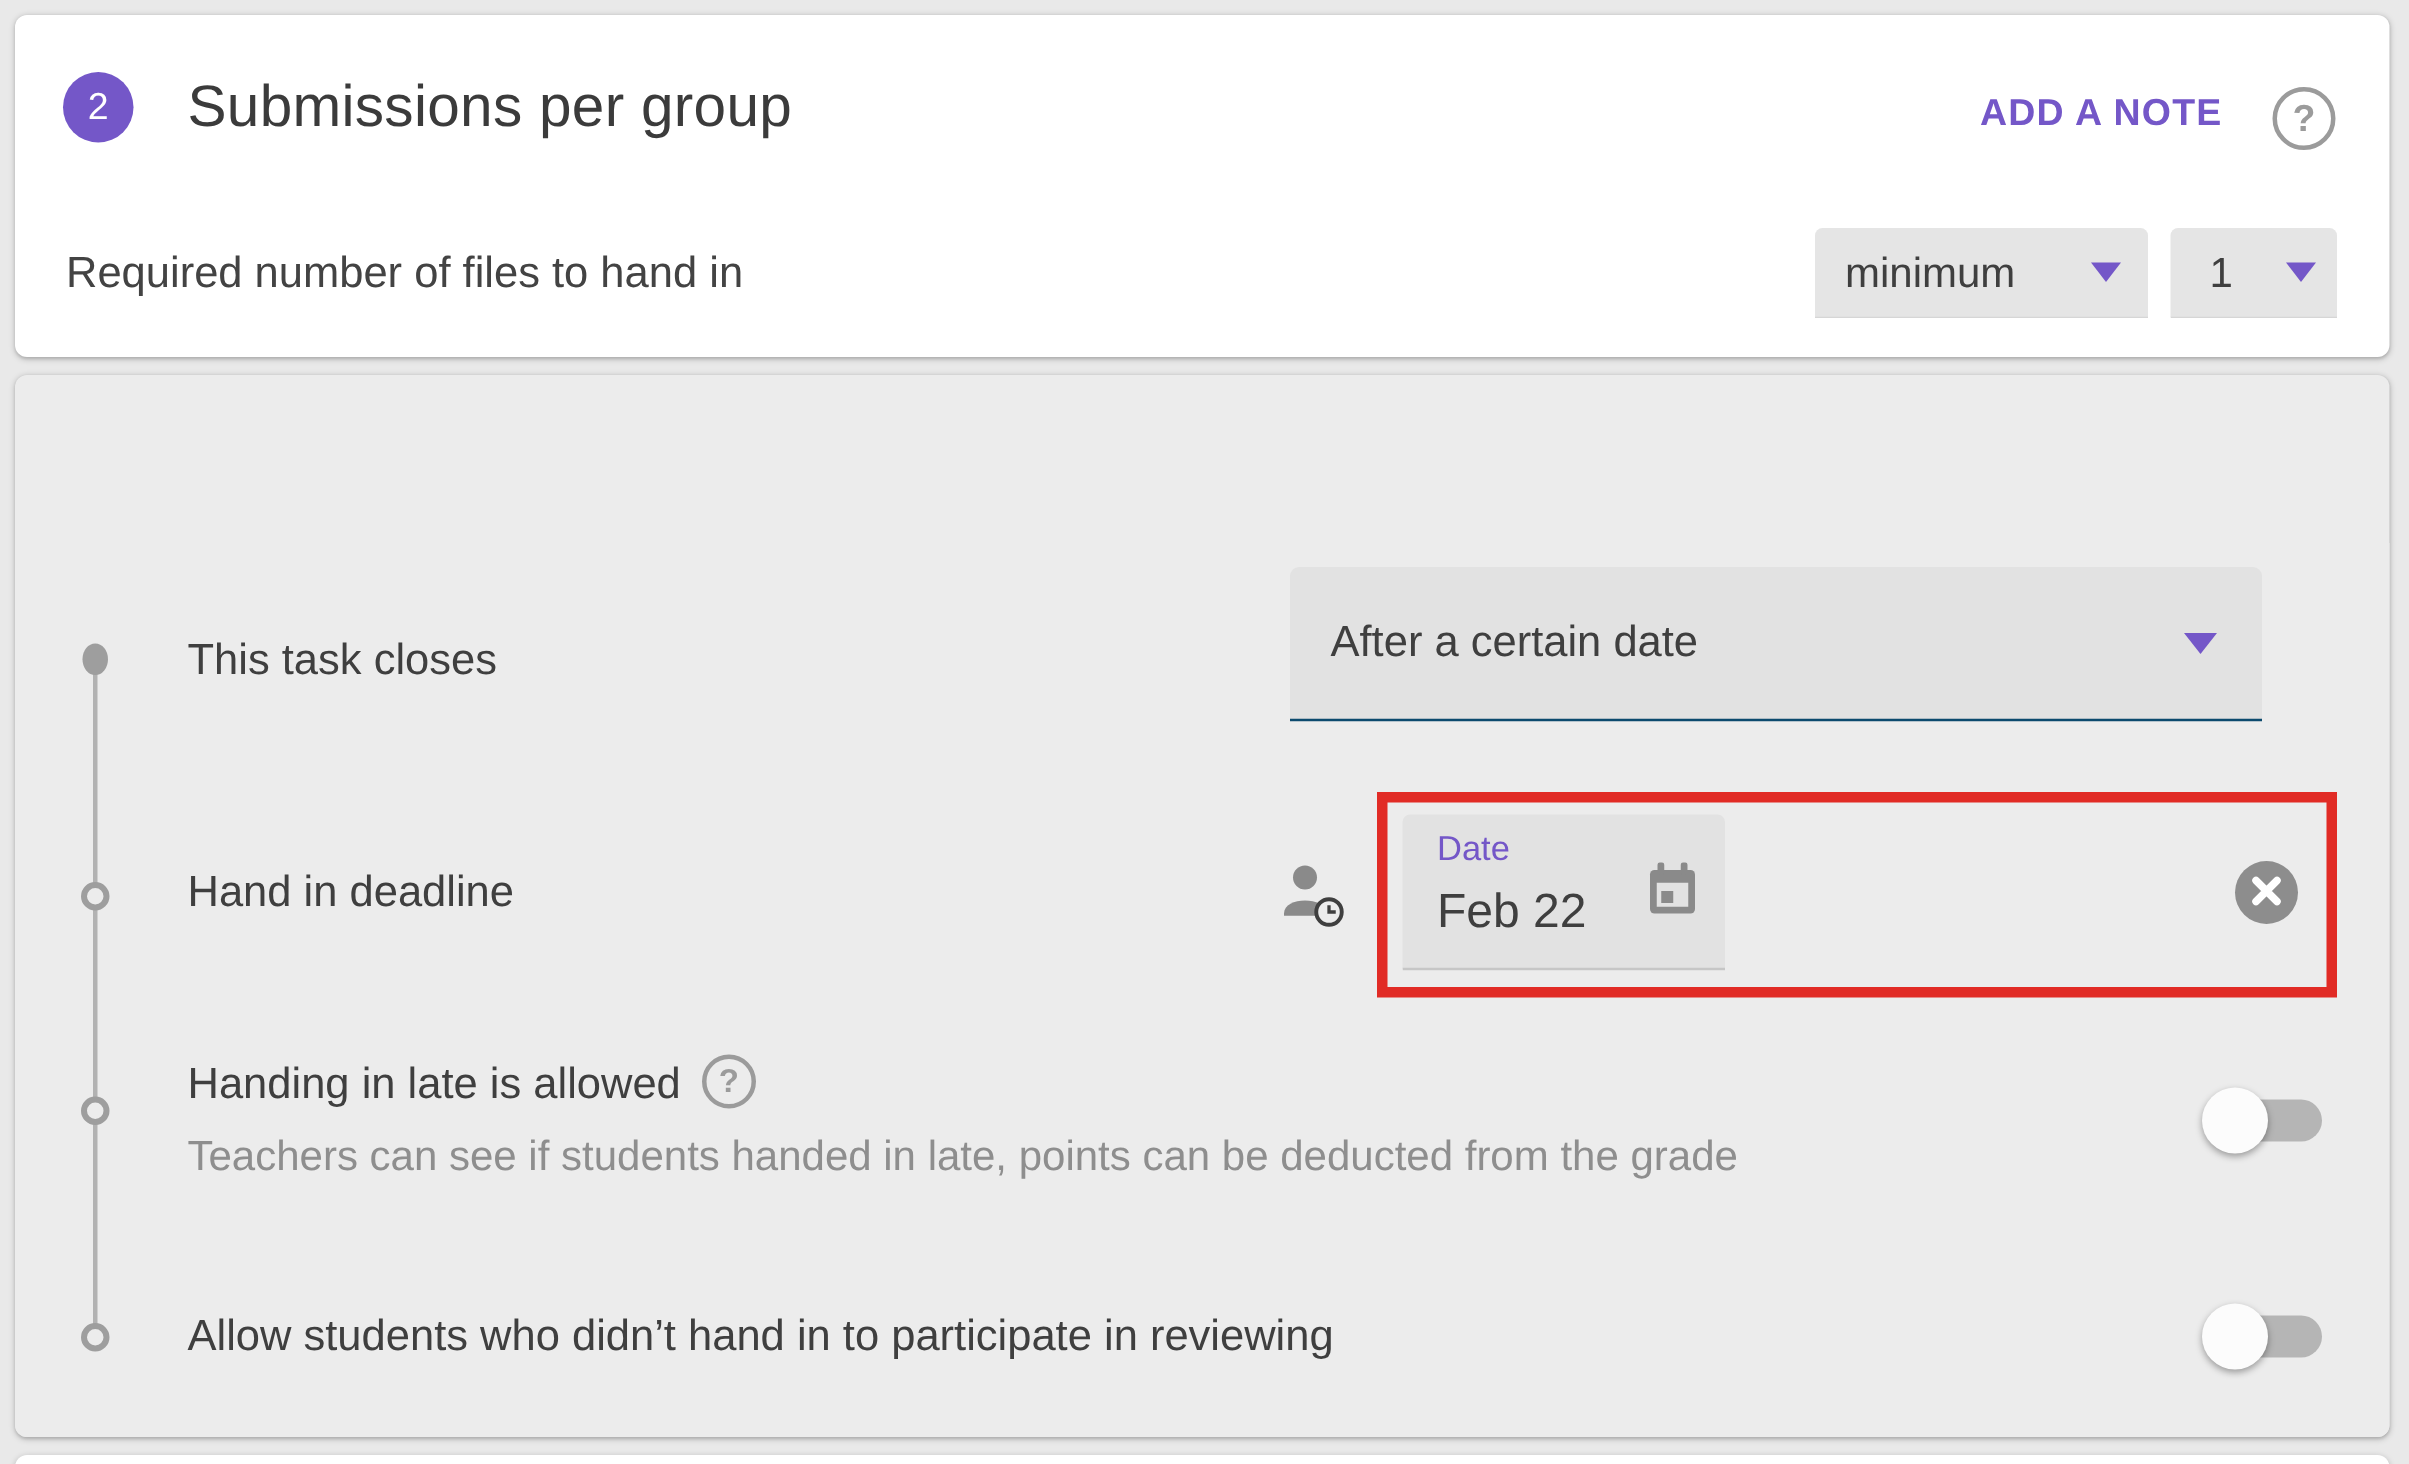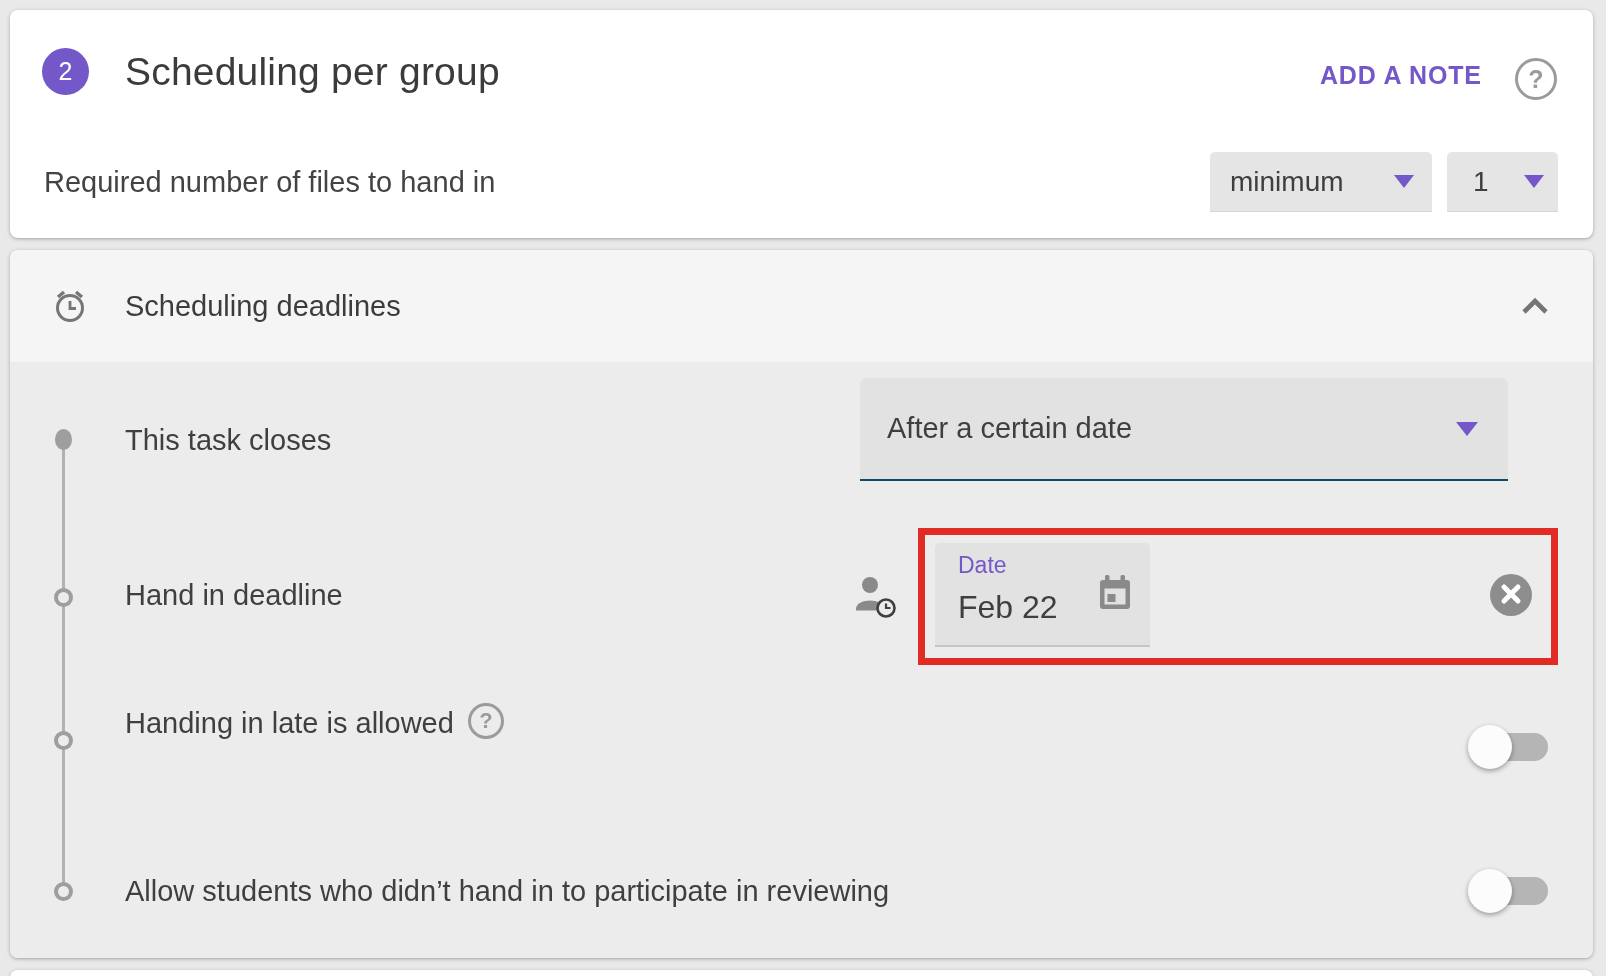--- a/index.html
+++ b/index.html
@@ -174,57 +174,39 @@
 </style>
 </head>
 <body>
 
 <div class="screen">
 
   <section class="card card-submissions">
     <div class="step-circle">
       <span>2</span>
     </div>
-    <h1 class="card-title">Scheduling per group</h1>
+    <h1 class="card-title">Submissions per group</h1>
     <button class="add-note">ADD A NOTE</button>
     <div class="help-circle help-main">
       <span>?</span>
     </div>
 
     <div class="req-label">Required number of files to hand in</div>
 
     <div class="select select-min">
       <span class="sel-text">minimum</span>
       <i class="caret"></i>
     </div>
     <div class="select select-count">
       <span class="sel-text">1</span>
       <i class="caret"></i>
     </div>
   </section>
 
   <section class="card card-schedule">
-    <header class="sched-header">
-      <span class="alarm-wrap">
-        <svg width="40" height="40" viewBox="0 0 40 40">
-          <circle cx="20" cy="22" r="12.5" fill="none" stroke="#767676" stroke-width="3"></circle>
-          <path d="M20 15 v7.5 h6" fill="none" stroke="#767676" stroke-width="2.8"></path>
-          <path d="M8 11 L14 6" stroke="#767676" stroke-width="3.4"></path>
-          <path d="M32 11 L26 6" stroke="#767676" stroke-width="3.4"></path>
-        </svg>
-      </span>
-      <div class="sched-title">Scheduling deadlines</div>
-      <button class="collapse-btn">
-        <span>
-          <svg width="28" height="20" viewBox="0 0 28 20">
-            <polyline points="3,16 14,5 25,16" fill="none" stroke="#757575" stroke-width="4.6"></polyline>
-          </svg>
-        </span>
-      </button>
-    </header>
 
     <div class="sched-body">
 
       <div class="tl-line"></div>
       <div class="tl-dot"></div>
       <div class="tl-ring tl-ring-2"></div>
       <div class="tl-ring tl-ring-3"></div>
       <div class="tl-ring tl-ring-4"></div>
 
       <div class="row-label lbl-closes">This task closes</div>
@@ -267,20 +249,21 @@
           </svg>
         </span>
       </button>
 
       <div class="row-label lbl-late">
         <span>Handing in late is allowed</span>
         <span class="help-circle help-small">
           <span>?</span>
         </span>
       </div>
+      <div class="row-desc">Teachers can see if students handed in late, points can be deducted from the grade</div>
       <div class="toggle tg-late" data-state="off">
         <span class="toggle-track"></span>
         <span class="toggle-knob"></span>
       </div>
 
       <div class="row-label lbl-participate">Allow students who didn’t hand in to participate in reviewing</div>
       <div class="toggle tg-participate" data-state="off">
         <span class="toggle-track"></span>
         <span class="toggle-knob"></span>
       </div>

